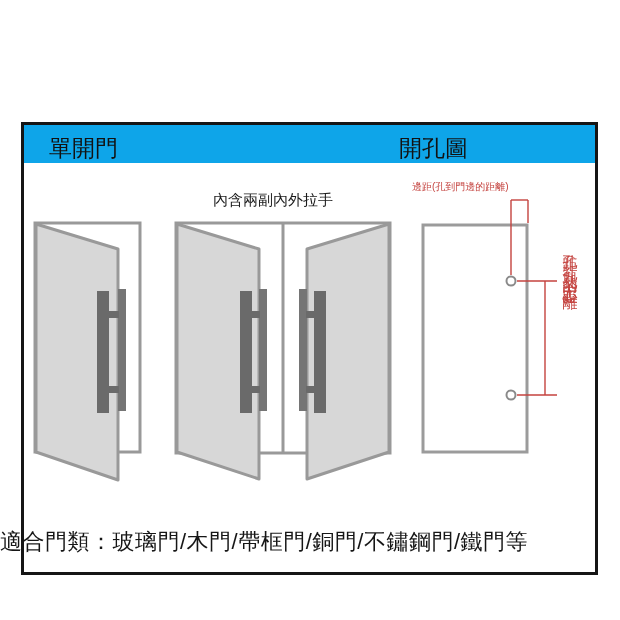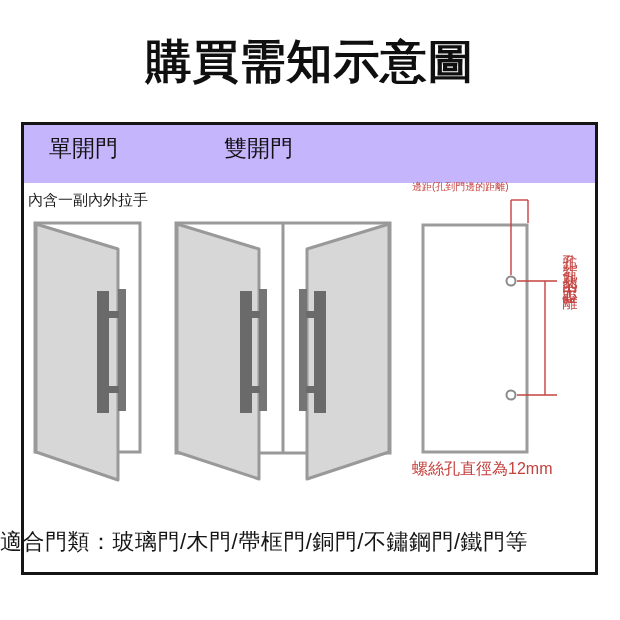--- a/index.html
+++ b/index.html
@@ -10,21 +10,21 @@
   .abs{position:absolute;}
   .page-title{
     left:0;right:0;top:31px;text-align:center;
     font-size:46px;font-weight:bold;letter-spacing:1px;color:#0f0f0f;white-space:nowrap;
   }
   .panel{
     left:21px;top:122px;width:571px;height:447px;
     border:3px solid #151515;background:#ffffff;
   }
   .panel-header{
-    position:absolute;left:0;top:0;width:100%;height:58px;background:#c4b5fd;
+    position:absolute;left:0;top:0;width:100%;height:38px;background:#0ea5e9;
   }
   .panel-header .tab{
     position:absolute;top:0;height:46px;line-height:46px;
     font-size:23px;color:#121212;white-space:nowrap;
   }
   .tab-single{left:25px;}
   .tab-double{left:200px;}
   .tab-holes{left:375px;}
   .note{
     font-size:15px;color:#1a1a1a;white-space:nowrap;
@@ -42,26 +42,25 @@
     left:0;right:0;top:527px;text-align:left;
     font-size:22px;letter-spacing:0.5px;color:#161616;white-space:nowrap;
   }
   svg.art{position:absolute;left:0;top:0;pointer-events:none;}
 </style>
 </head>
 <body>
 
 <div id="stage">
 
-  <div class="abs page-title">購買需知示意圖</div>
 
   <div class="abs panel">
     <div class="panel-header">
       <span class="tab tab-single">單開門</span>
-      <span class="tab tab-double">雙開門</span>
+      <span class="tab tab-holes">開孔圖</span>
     </div>
   </div>
 
   <svg class="art" width="620" height="620" viewBox="0 0 620 620">
 
     <g>
       <rect x="35" y="223" width="105" height="229" fill="#ffffff" stroke="#999999" stroke-width="3"></rect>
       <polygon points="36,224 118,249 118,480 36,452" fill="#d7d7d7" stroke="#999999" stroke-width="3" stroke-linejoin="round"></polygon>
       <rect x="118" y="289" width="8" height="122" fill="#757575"></rect>
       <rect x="109" y="311" width="10" height="7" fill="#6a6a6a"></rect>
@@ -96,21 +95,20 @@
       <g stroke="#c4423e" stroke-width="1.4" fill="none">
         <path d="M517,281 H557"></path>
         <path d="M517,395 H557"></path>
         <path d="M545,281 V395"></path>
       </g>
       <circle cx="511" cy="281" r="4.5" fill="#ffffff" stroke="#8a8a8a" stroke-width="2"></circle>
       <circle cx="511" cy="395" r="4.5" fill="#ffffff" stroke="#8a8a8a" stroke-width="2"></circle>
     </g>
   </svg>
 
-  <div class="abs note note-single">內含一副內外拉手</div>
+  <div class="abs note note-double">內含兩副內外拉手</div>
 
   <div class="abs red-label edge-label">邊距(孔到門邊的距離)</div>
   <div class="abs red-label hole-distance-label">孔距（孔與孔的中心距離）</div>
-  <div class="abs red-label screw-label">螺絲孔直徑為12mm</div>
 
   <div class="abs footer-note">適合門類：玻璃門/木門/帶框門/銅門/不鏽鋼門/鐵門等</div>
 
 </div>
 
 </body></html>

